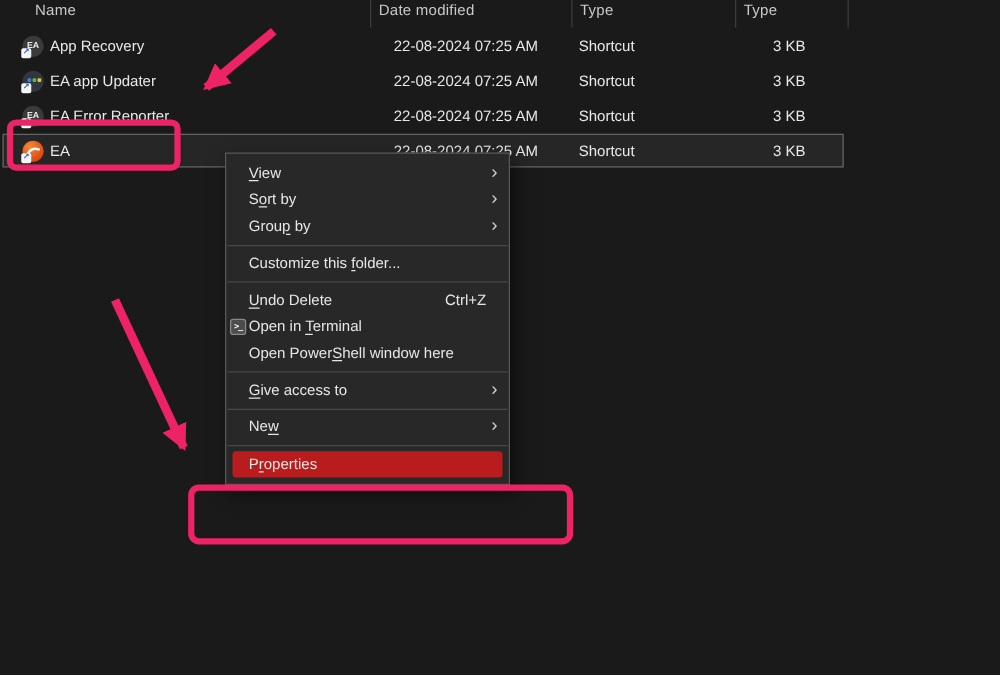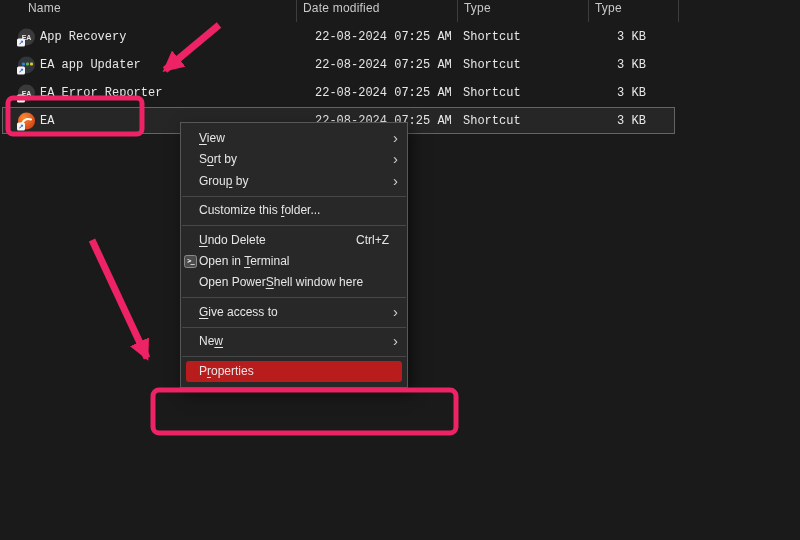--- a/index.html
+++ b/index.html
@@ -11,21 +11,21 @@
   }
   
   .hdr{position:absolute;top:0;left:0;width:720px;height:22px;z-index:2;}
   .hcell{position:absolute;top:1px;font-size:12px;color:#c9c9c9;letter-spacing:.2px;}
   .hdiv{position:absolute;top:0;width:1px;height:22px;background:#3d3d3d;}
   
   #rows{position:absolute;top:0;left:0;width:800px;height:160px;z-index:3;}
   .sel-rect{position:absolute;left:2px;top:107px;width:673px;height:27px;
     background:rgba(255,255,255,.055);border:1px solid #646464;box-sizing:border-box;z-index:1;}
   .frow{position:absolute;left:0;width:676px;height:28px;z-index:2;}
-  .fcell{position:absolute;top:50%;transform:translateY(-50%);font-size:12px;color:#e8e8e8;white-space:nowrap;font-family:Liberation Mono, monospace;}
+  .fcell{position:absolute;top:50%;transform:translateY(-50%);font-size:12px;color:#e8e8e8;white-space:nowrap;}
   .c-name{left:40px;}
   .c-date{left:303px;margin-left:12px;}
   .c-type{left:463px;}
   .c-size{left:595px;width:73px;text-align:center;}
   .ficon{position:absolute;left:18px;top:50%;transform:translateY(-50%);width:17px;height:17px;}
   .ficon .circ{position:absolute;inset:0;border-radius:50%;background:#3a3a3a;
     display:flex;align-items:center;justify-content:center;
     color:#e9e9e9;font-size:7px;font-weight:bold;letter-spacing:0;}
   .ficon.ea-orange-icon .circ{background:radial-gradient(circle at 35% 30%,#f68b32,#e2561c 55%,#c33b12);color:#fff;}
   .ficon.ea-multicolor-icon .circ{background:#32373c;}

